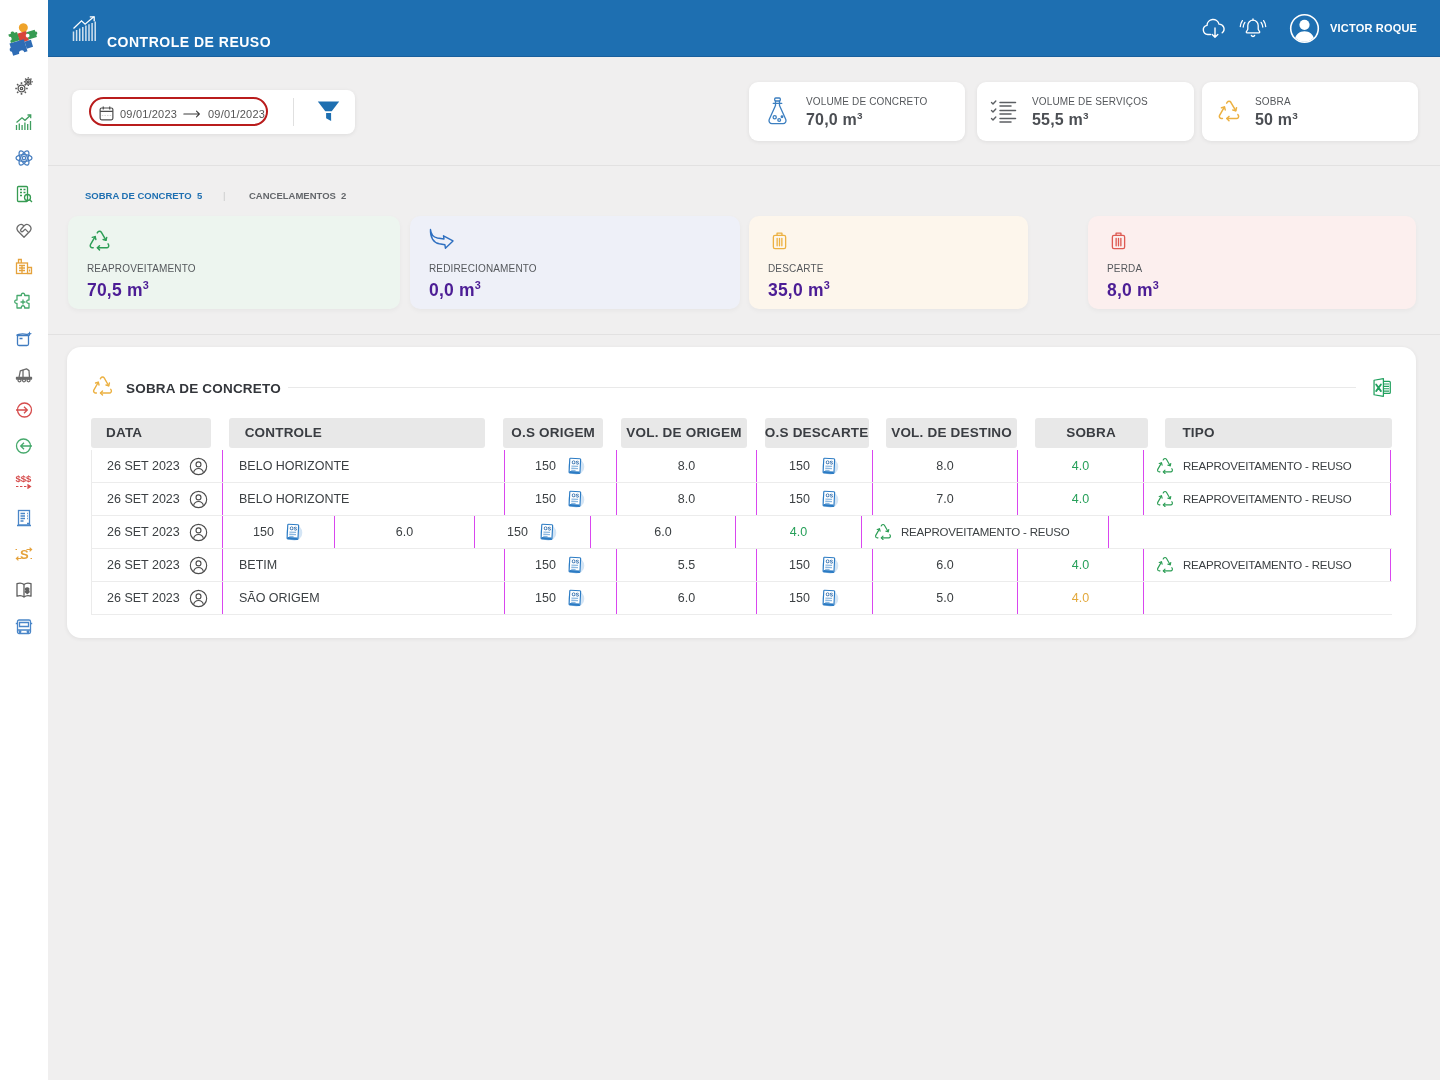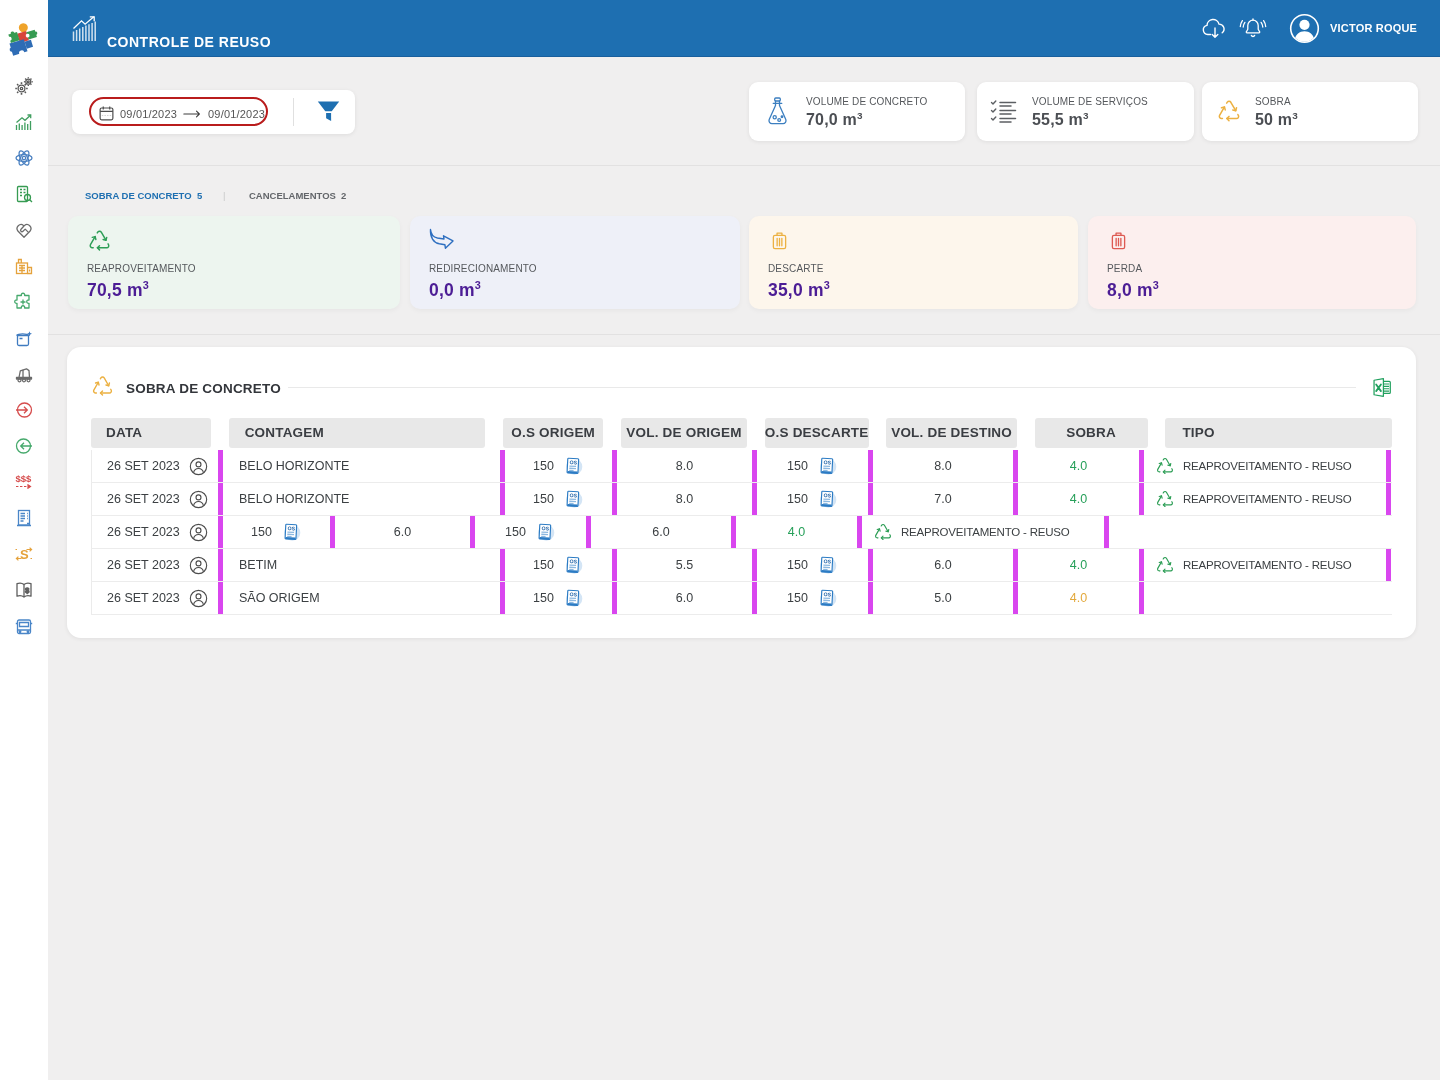--- a/index.html
+++ b/index.html
@@ -34,21 +34,21 @@
   .ccard svg { position:absolute; left:19px; top:12px; }
   
   #tcard { position:absolute; left:67px; top:347px; width:1349px; height:291px; background:#fff; border-radius:14px; box-shadow:0 1px 4px rgba(0,0,0,.07); }
   #ttitle { position:absolute; left:59px; top:34px; font-size:13.5px; font-weight:bold; color:#33363b; letter-spacing:0.2px; }
   #tline { position:absolute; left:221px; top:40px; width:1068px; height:1px; background:#e9e9e9; }
   
   #tbl { position:absolute; left:24px; top:71px; width:1301px; }
   .thead { display:flex; height:30px;gap:8px; }
   .th { background:#e8e8e8; height:30px; line-height:30px; font-size:13.5px; font-weight:bold; color:#3a3d42; letter-spacing:0.2px; border-radius:3px; }
   .trow { display:flex; height:33px; border-bottom:1px solid #ececec; position:relative; }
-  .td { height:32px; line-height:32px; white-space:nowrap; font-size:12.5px; color:#3c4043; border-right:5px solid #d946ef; display:flex; align-items:center; }
+  .td { height:32px; line-height:32px; white-space:nowrap; font-size:12.5px; color:#3c4043; border-right:1px solid #d946ef; display:flex; align-items:center; }
   .td:first-child { border-left:1px solid #ebebeb; }
   .c { justify-content:center; }
   .grn { color:#27a05a; }
   .amb { color:#e3a93d; }
   .gap { width:2px; height:30px; background:#fff; }
   .pic { flex-shrink:0; width:19px; height:19px; margin-left:9px; fill:none; }
   .osi { flex-shrink:0; width:21px; height:21px; margin-left:9px; }
   .tic { flex-shrink:0; width:20px; height:20px; margin-right:8px; fill:none; }
   .tic2 { flex-shrink:0; width:17px; height:19px; margin-right:10px; margin-left:2px; fill:none; }
 </style>
@@ -325,21 +325,21 @@
   <div class="lbl">REAPROVEITAMENTO</div>
   <div class="val">70,5 m<sup>3</sup></div>
 </div>
 <div class="ccard" style="left:410px;width:330px;background:#eef0f8">
   <svg width="26" height="22" viewBox="0 0 26 22" fill="none" stroke="#2e6fc0" stroke-width="1.4" stroke-linejoin="round">
     <path d="M1.5 1.5c.4 4.6 2.6 7.6 6.9 8.5l6.6 1-.5-3.2 9.5 5.1-7.6 7.3-.5-3.5-5.6-.9C4.4 14.6 1 9 1.5 1.5z" fill="none"></path>
   </svg>
   <div class="lbl">REDIRECIONAMENTO</div>
   <div class="val">0,0 m<sup>3</sup></div>
 </div>
-<div class="ccard" style="left:749px;width:329px;background:#fdf6ec">
+<div class="ccard" style="left:749px;width:279px;background:#fdf6ec">
   <svg width="21" height="25" viewBox="0 0 24 24" stroke="#ecb142" style="left:20px">
       <use href="#trash"></use>
     </svg>
   <div class="lbl">DESCARTE</div>
   <div class="val">35,0 m<sup>3</sup></div>
 </div>
 <div class="ccard" style="left:1088px;width:328px;background:#fcefee">
   <svg width="21" height="25" viewBox="0 0 24 24" stroke="#dd5a52" style="left:20px">
       <use href="#trash"></use>
     </svg>
@@ -362,21 +362,21 @@
       <path d="M13.5 7.3h5.4M13.5 9.8h5.4M13.5 12.3h5.4M13.5 14.8h5.4" stroke-width="1.2"></path>
     </g>
     <path d="M3.2 3.4 13 1.8v18.4L3.2 18.6z" fill="#ffffff" stroke="#21a05e" stroke-width="1.3" stroke-linejoin="round"></path>
     <path d="M5.4 7.8l5 7M10.4 7.8l-5 7" stroke="#21a05e" stroke-width="1.9" stroke-linecap="round"></path>
   </svg>
 
   <div id="tbl">
     <div class="thead">
       <div class="th" style="width:130px;padding-left:15px">DATA</div>
         <div class="gap"></div>
-      <div class="th" style="width:280px;padding-left:16px">CONTAGEM</div>
+      <div class="th" style="width:280px;padding-left:16px">CONTROLE</div>
         <div class="gap"></div>
       <div class="th" style="width:110px;text-align:center">O.S ORIGEM</div>
         <div class="gap"></div>
       <div class="th" style="width:138px;text-align:center">VOL. DE ORIGEM</div>
         <div class="gap"></div>
       <div class="th" style="width:114px;text-align:center">O.S DESCARTE</div>
         <div class="gap"></div>
       <div class="th" style="width:143px;text-align:center">VOL. DE DESTINO</div>
         <div class="gap"></div>
       <div class="th" style="width:124px;text-align:center">SOBRA</div>

